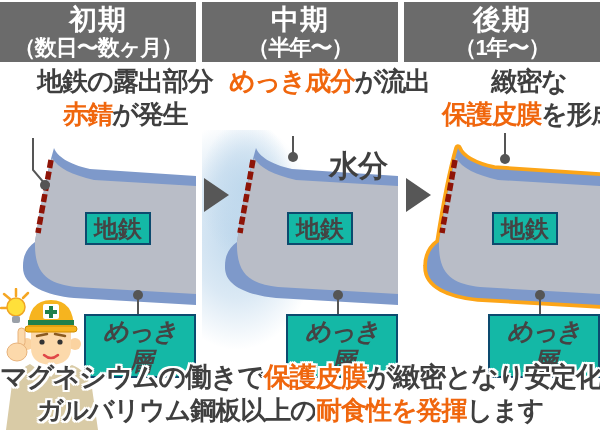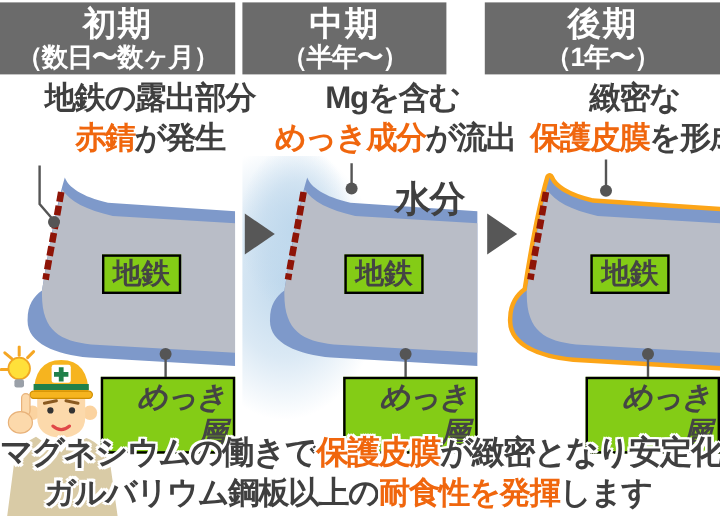--- a/index.html
+++ b/index.html
@@ -18,22 +18,22 @@
   .stage-duration{font-size:22px;line-height:25px;letter-spacing:-1px;}
 
   .desc{position:absolute;top:65px;left:0;width:100%;text-align:center;
     font-weight:bold;color:var(--text-dark);white-space:nowrap;margin-left:27px;}
   .desc .l1{font-size:26px;line-height:33px;letter-spacing:-1px;}
   .desc .l2{font-size:26px;line-height:33px;letter-spacing:-1.2px;}
   .hl{color:var(--highlight);font-family:Liberation Serif, serif;}
 
   .diagram{position:absolute;top:130px;left:0;width:196px;height:225px;}
 
-  .tagbox{position:absolute;background:#84cc16;border:2px solid #000000;color:#444;
-    font-weight:bold;text-align:right;z-index:2;}
+  .tagbox{position:absolute;background:#14b8a6;border:2px solid #0c4a6e;color:#444;
+    font-weight:bold;text-align:center;z-index:2;}
   .steel-tag{left:85px;top:212px;font-size:24px;line-height:29px;padding:0 7px;}
   .coat-tag{left:84px;top:314px;font-size:25px;line-height:30px;padding:0 6px;letter-spacing:-1px;font-style:italic;}
   .moisture{position:absolute;left:127px;top:146px;font-size:30px;font-weight:bold;
     color:var(--text-dark);z-index:2;letter-spacing:-1px;}
 
   .arrow{position:absolute;width:0;height:0;z-index:1;
     border-top:17px solid transparent;border-bottom:17px solid transparent;
     border-left:25px solid #575757;}
   #arrow1{left:204px;top:178px;}
   #arrow2{left:406px;top:178px;}
@@ -68,26 +68,25 @@
       <polyline points="33,8 33,40 45,54" fill="none" stroke="var(--callout)" stroke-width="2"></polyline>
       <circle cx="45" cy="55" r="5" fill="var(--callout)"></circle>
       <line x1="138" y1="165" x2="138" y2="186" stroke="var(--callout)" stroke-width="2"></line>
       <circle cx="138" cy="165" r="5" fill="var(--callout)"></circle>
     </svg>
     <div class="tagbox steel-tag">地鉄</div>
     <div class="tagbox coat-tag">めっき層</div>
   </section>
 
   <section class="panel" style="left:202px">
-    <div class="stage-header" style="width:170px">
+    <div class="stage-header" style="width:196px">
       <div class="stage-title">中期</div>
       <div class="stage-duration">（半年〜）</div>
     </div>
     <div class="desc">
-      <div class="l1">Mgを含む</div>
       <div class="l2"><span class="hl">めっき成分</span><span>が流出</span></div>
     </div>
     <svg class="diagram" viewBox="0 0 196 225">
       <defs>
         <radialGradient id="glowGrad">
           <stop offset="0%" stop-color="var(--glow-blue, #bdd7ec)" stop-opacity="0.95"></stop>
           <stop offset="55%" stop-color="var(--glow-blue, #bdd7ec)" stop-opacity="0.55"></stop>
           <stop offset="100%" stop-color="var(--glow-blue, #bdd7ec)" stop-opacity="0"></stop>
         </radialGradient>
       </defs>

